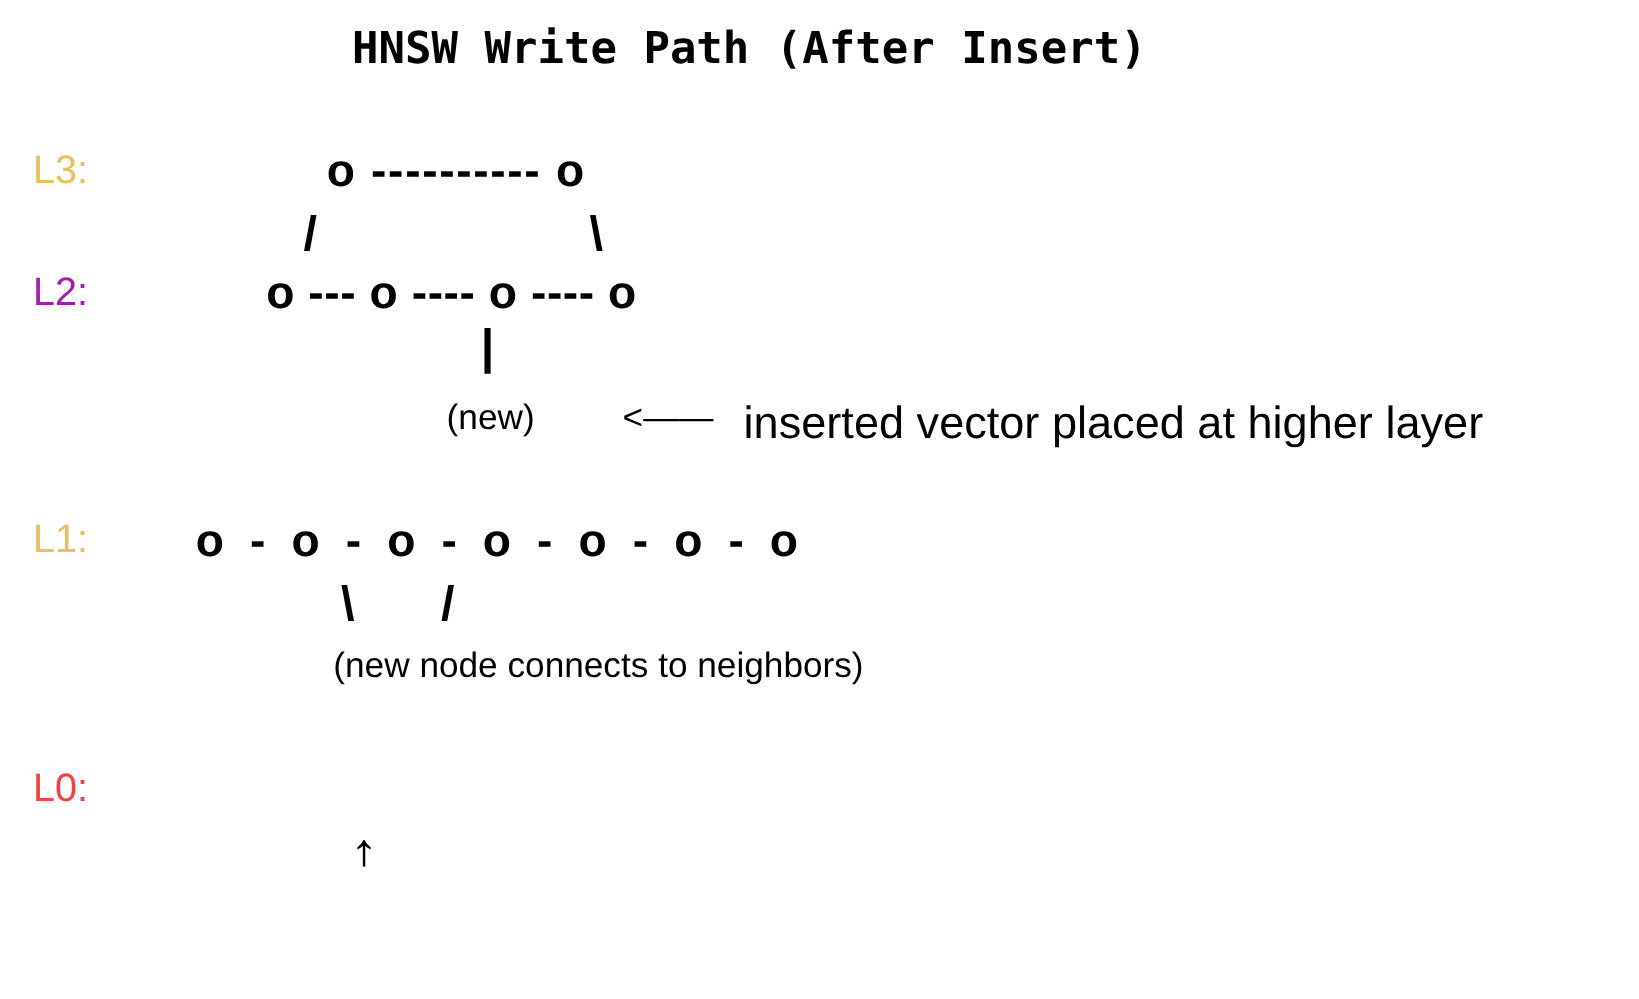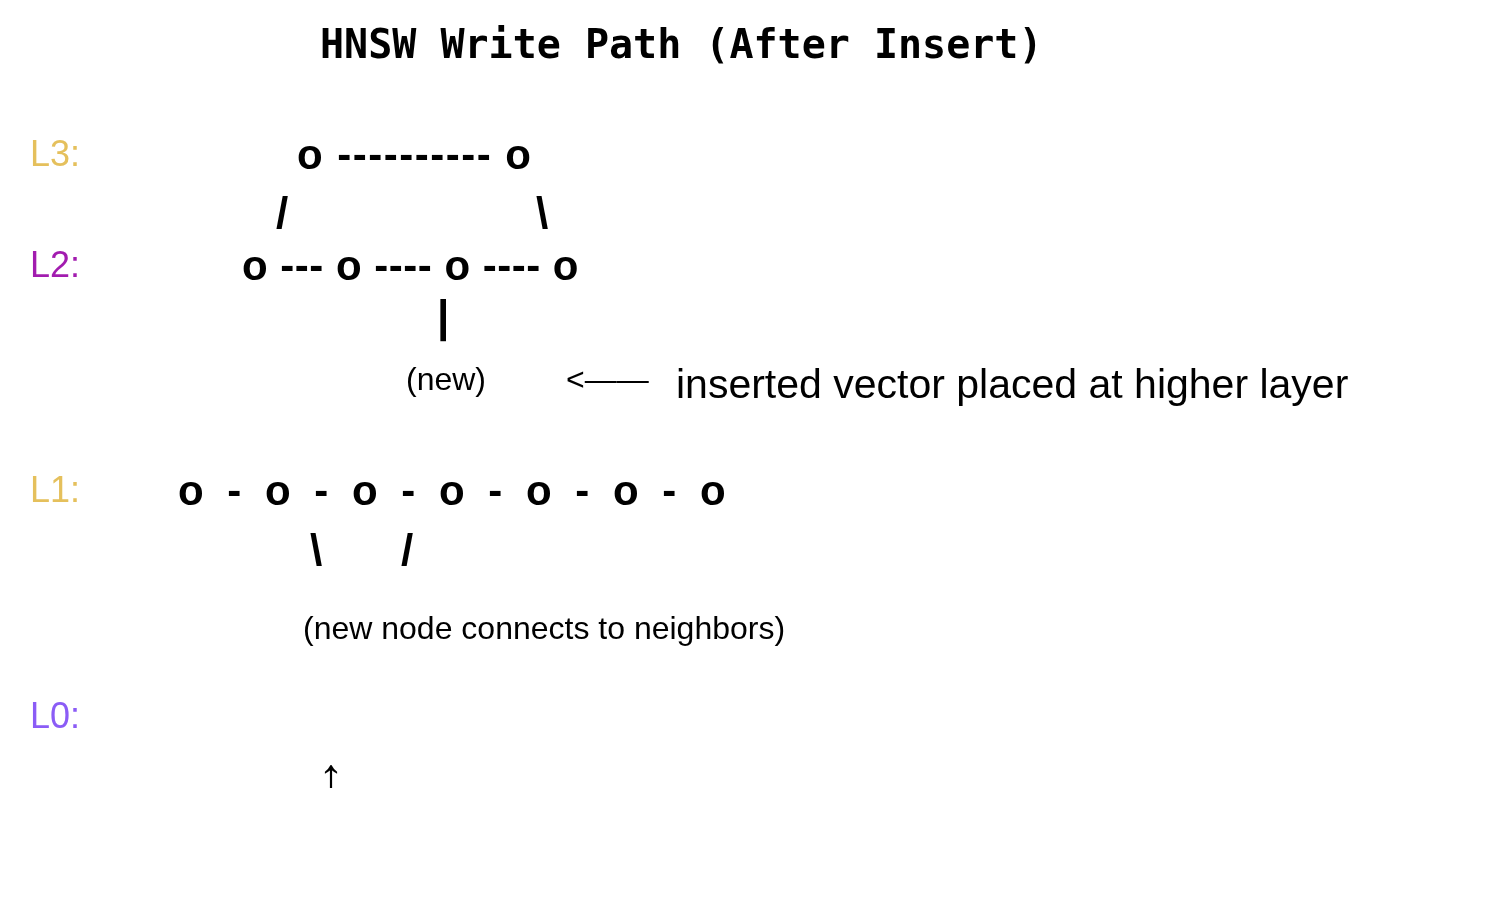--- a/index.html
+++ b/index.html
@@ -49,21 +49,21 @@
   .conn-l3-right { left: 536px; top: 191px; }
   .conn-pipe     { left: 437px; top: 294px; }
   .conn-l1-left  { left: 310px; top: 528px; }
   .conn-l1-right { left: 401px; top: 528px; }
   .conn-up-arrow { left: 318px; top: 750px; font-size: 52px; font-weight: normal; }
 
   .note { font-size: 32px; font-weight: normal; }
   .note-new      { left: 406px; top: 363px; }
   .note-arrow    { left: 566px; top: 363px; }
   .note-inserted { left: 676px; top: 364px; font-size: 41px; }
-  .note-l1       { left: 303px; top: 588px; margin-top: 24px; }
+  .note-l1       { left: 303px; top: 588px; }
   .note-l0       { left: 258px; top: 816px; letter-spacing: 0.5px; }
 </style>
 </head>
 <body>
 
 <div id="stage">
 
   <div class="abs title">HNSW Write Path (After Insert)</div>
 
   <div class="abs layer-label lbl-l3 gold" style="color: rgb(229, 192, 92);">L3:</div>
@@ -81,17 +81,17 @@
   <div class="abs note note-arrow">&lt;——</div>
   <div class="abs note note-inserted">inserted vector placed at higher layer</div>
 
   <div class="abs layer-label lbl-l1 gold" style="color: rgb(229, 192, 92);">L1:</div>
   <div class="abs nodes nodes-l1">o - o - o - o - o - o - o</div>
 
   <div class="abs conn conn-l1-left">\</div>
   <div class="abs conn conn-l1-right">/</div>
   <div class="abs note note-l1">(new node connects to neighbors)</div>
 
-  <div class="abs layer-label lbl-l0 gold" style="color: #8b5cf6;">L0:</div>
+  <div class="abs layer-label lbl-l0 gold" style="color: #ef4444;">L0:</div>
 
   <div class="abs conn conn-up-arrow">↑</div>
 
 </div>
 
 </body></html>

